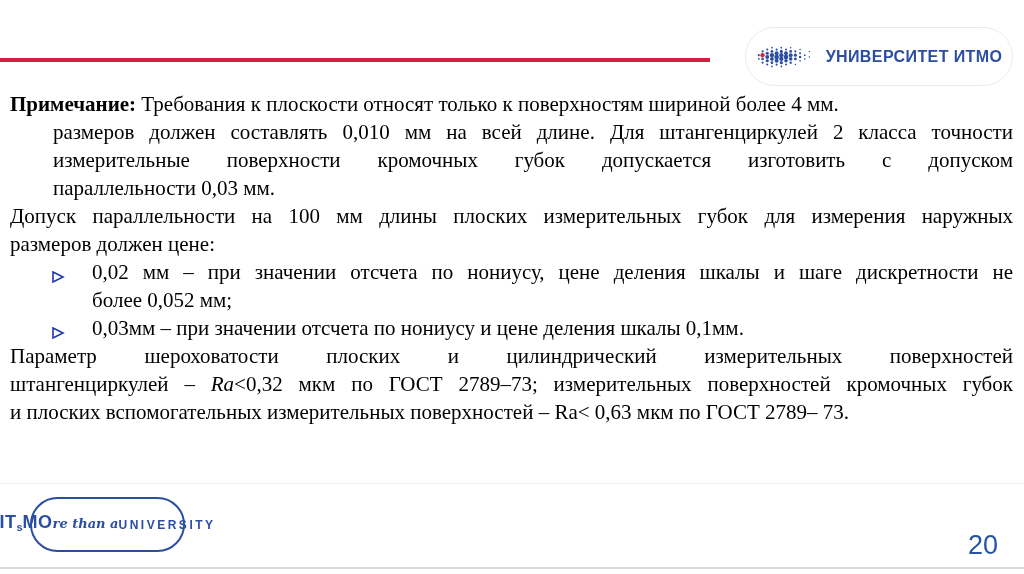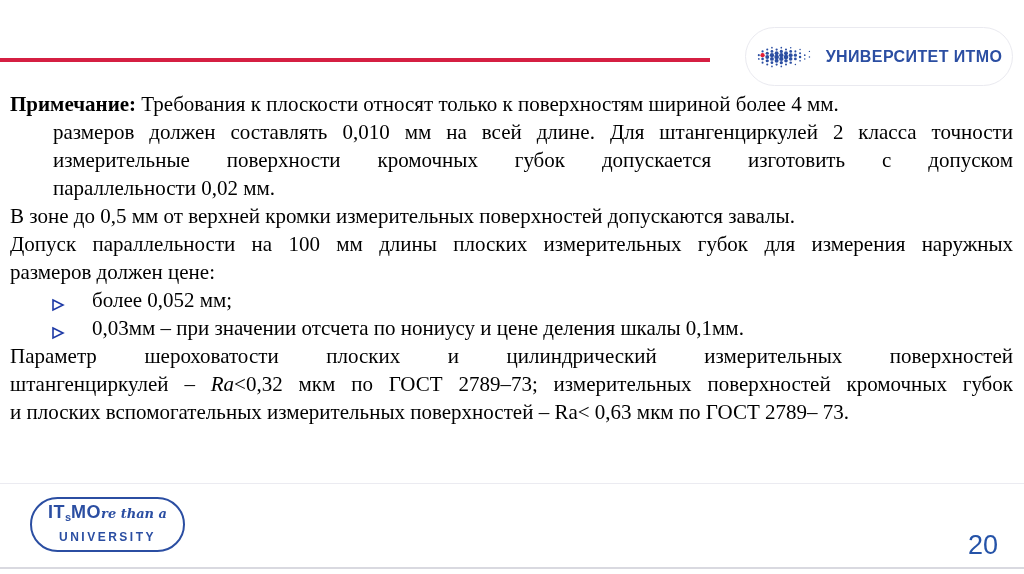--- a/index.html
+++ b/index.html
@@ -18,21 +18,21 @@
   .jline{text-align:justify;text-align-last:justify;white-space:normal;height:28px;overflow:hidden;}
   .jline.last{text-align-last:left;}
   .plain{height:28px;overflow:hidden;}
   .indent{margin-left:43px;}
   .bullet-item{position:relative;padding-left:82px;}
   .bullet-marker{position:absolute;left:40px;top:6px;width:16px;height:16px;}
   
   .mid-divider{position:absolute;left:0;top:483px;width:1024px;height:1px;background:#ebebf1;}
   .bottom-divider{position:absolute;left:0;top:567px;width:1024px;height:2px;background:#d9d9e0;}
   .pill{position:absolute;left:30px;top:497px;width:155px;height:55px;border:2px solid #2b4ea2;
-        border-radius:28px;box-sizing:border-box;display:flex;flex-direction:column;
+        border-radius:28px;box-sizing:border-box;display:flex;
         align-items:center;justify-content:center;color:#2b4ea2;
         font-family:"Liberation Sans","DejaVu Sans",sans-serif;}
   .pill-line1{line-height:19px;white-space:nowrap;}
   .pill-it,.pill-mo{font-weight:bold;font-size:18px;letter-spacing:0.5px;}
   .pill-s{font-weight:bold;font-size:11px;vertical-align:-3px;}
   .pill-script{font-family:"DejaVu Serif",serif;font-style:italic;font-weight:bold;font-size:13px;}
   .pill-line2{font-weight:bold;font-size:12px;letter-spacing:2.5px;line-height:20px;}
   .page-number{position:absolute;right:26px;top:530px;color:#2553a8;font-size:27px;
         font-family:"Liberation Sans","DejaVu Sans",sans-serif;}
 </style>
@@ -101,37 +101,37 @@
     <span class="badge-label">УНИВЕРСИТЕТ ИТМО</span>
   </div>
 
   <div class="content">
 
     <div class="plain"><b>Примечание:</b><span> Требования к плоскости относят только к поверхностям шириной более 4 мм.</span></div>
 
     <div class="indent">
       <div class="jline">размеров должен составлять 0,010 мм на всей длине. Для штангенциркулей 2 класса точности</div>
       <div class="jline">измерительные поверхности кромочных губок допускается изготовить с допуском</div>
-      <div class="jline last">параллельности 0,02 мм.</div>
+      <div class="jline last">параллельности 0,03 мм.</div>
     </div>
 
-    <div class="plain">В зоне до 0,5 мм от верхней кромки измерительных поверхностей допускаются завалы.</div>
 
     <div>
       <div class="jline">Допуск параллельности на 100 мм длины плоских измерительных губок для измерения наружных</div>
       <div class="jline last">размеров должен цене:</div>
     </div>
 
     <div>
       <div class="bullet-item">
         <span class="bullet-marker">
           <svg width="16" height="16" viewBox="0 0 16 16">
               <path d="M3 3 L13 8 L3 13 Z" fill="none" stroke="#1e3aa6" stroke-width="1.6"></path>
             </svg>
         </span>
+        <div class="jline">0,02 мм – при значении отсчета по нониусу, цене деления шкалы и шаге дискретности не</div>
         <div class="jline last">более 0,052 мм;</div>
       </div>
       <div class="bullet-item">
         <span class="bullet-marker">
           <svg width="16" height="16" viewBox="0 0 16 16">
               <path d="M3 3 L13 8 L3 13 Z" fill="none" stroke="#1e3aa6" stroke-width="1.6"></path>
             </svg>
         </span>
         <div class="jline last">0,03мм – при значении отсчета по нониусу и цене деления шкалы 0,1мм.</div>
       </div>

